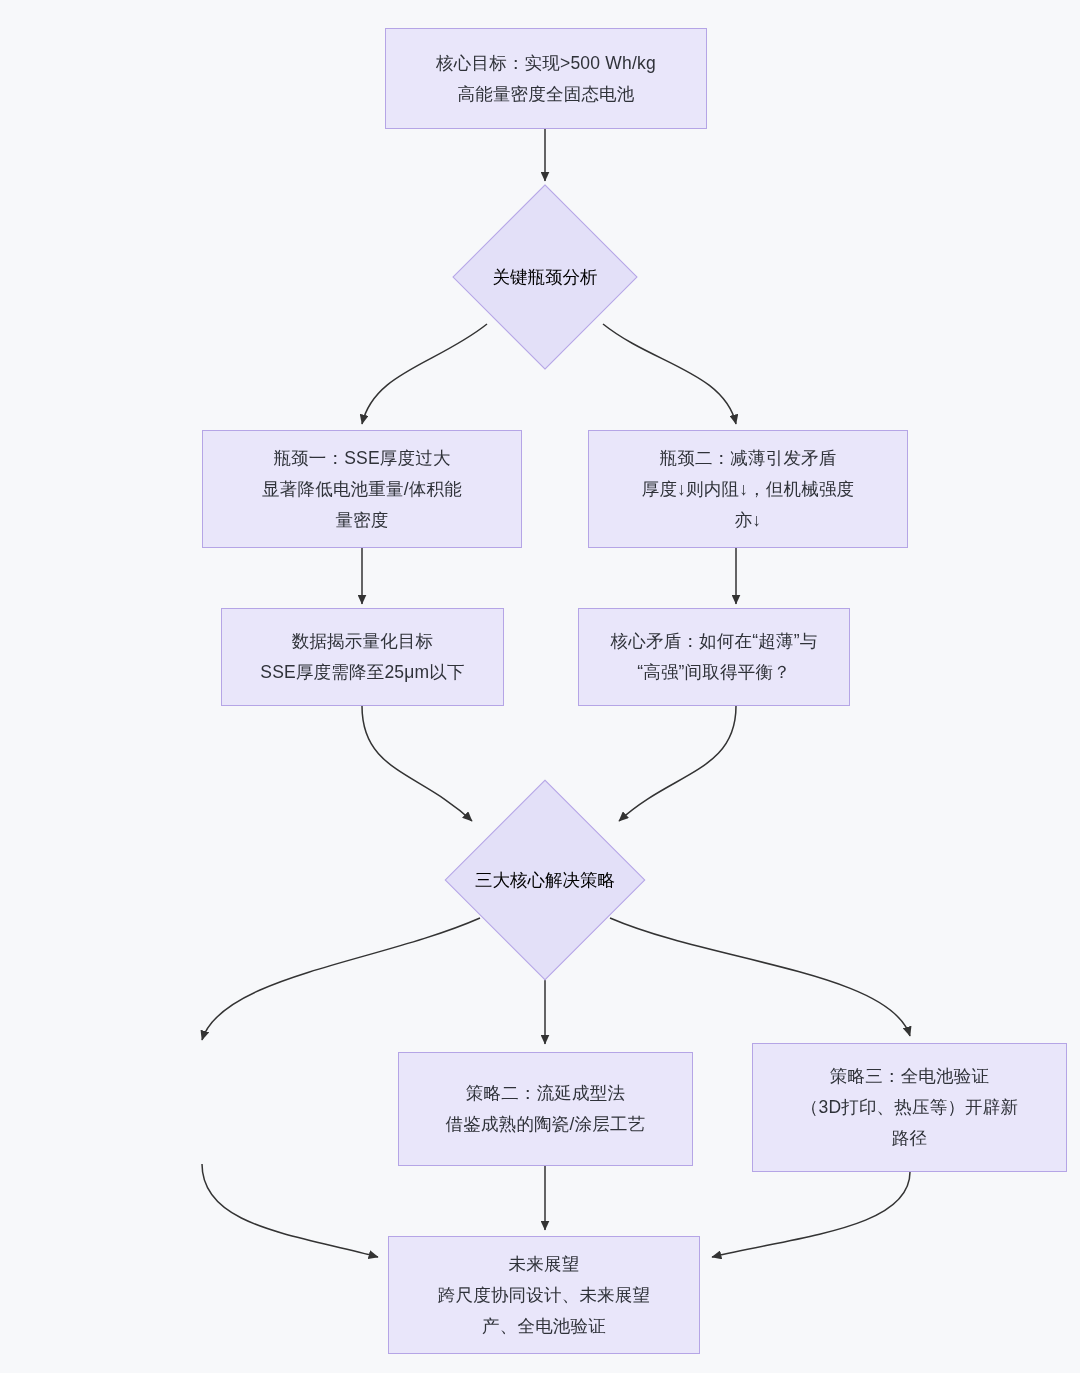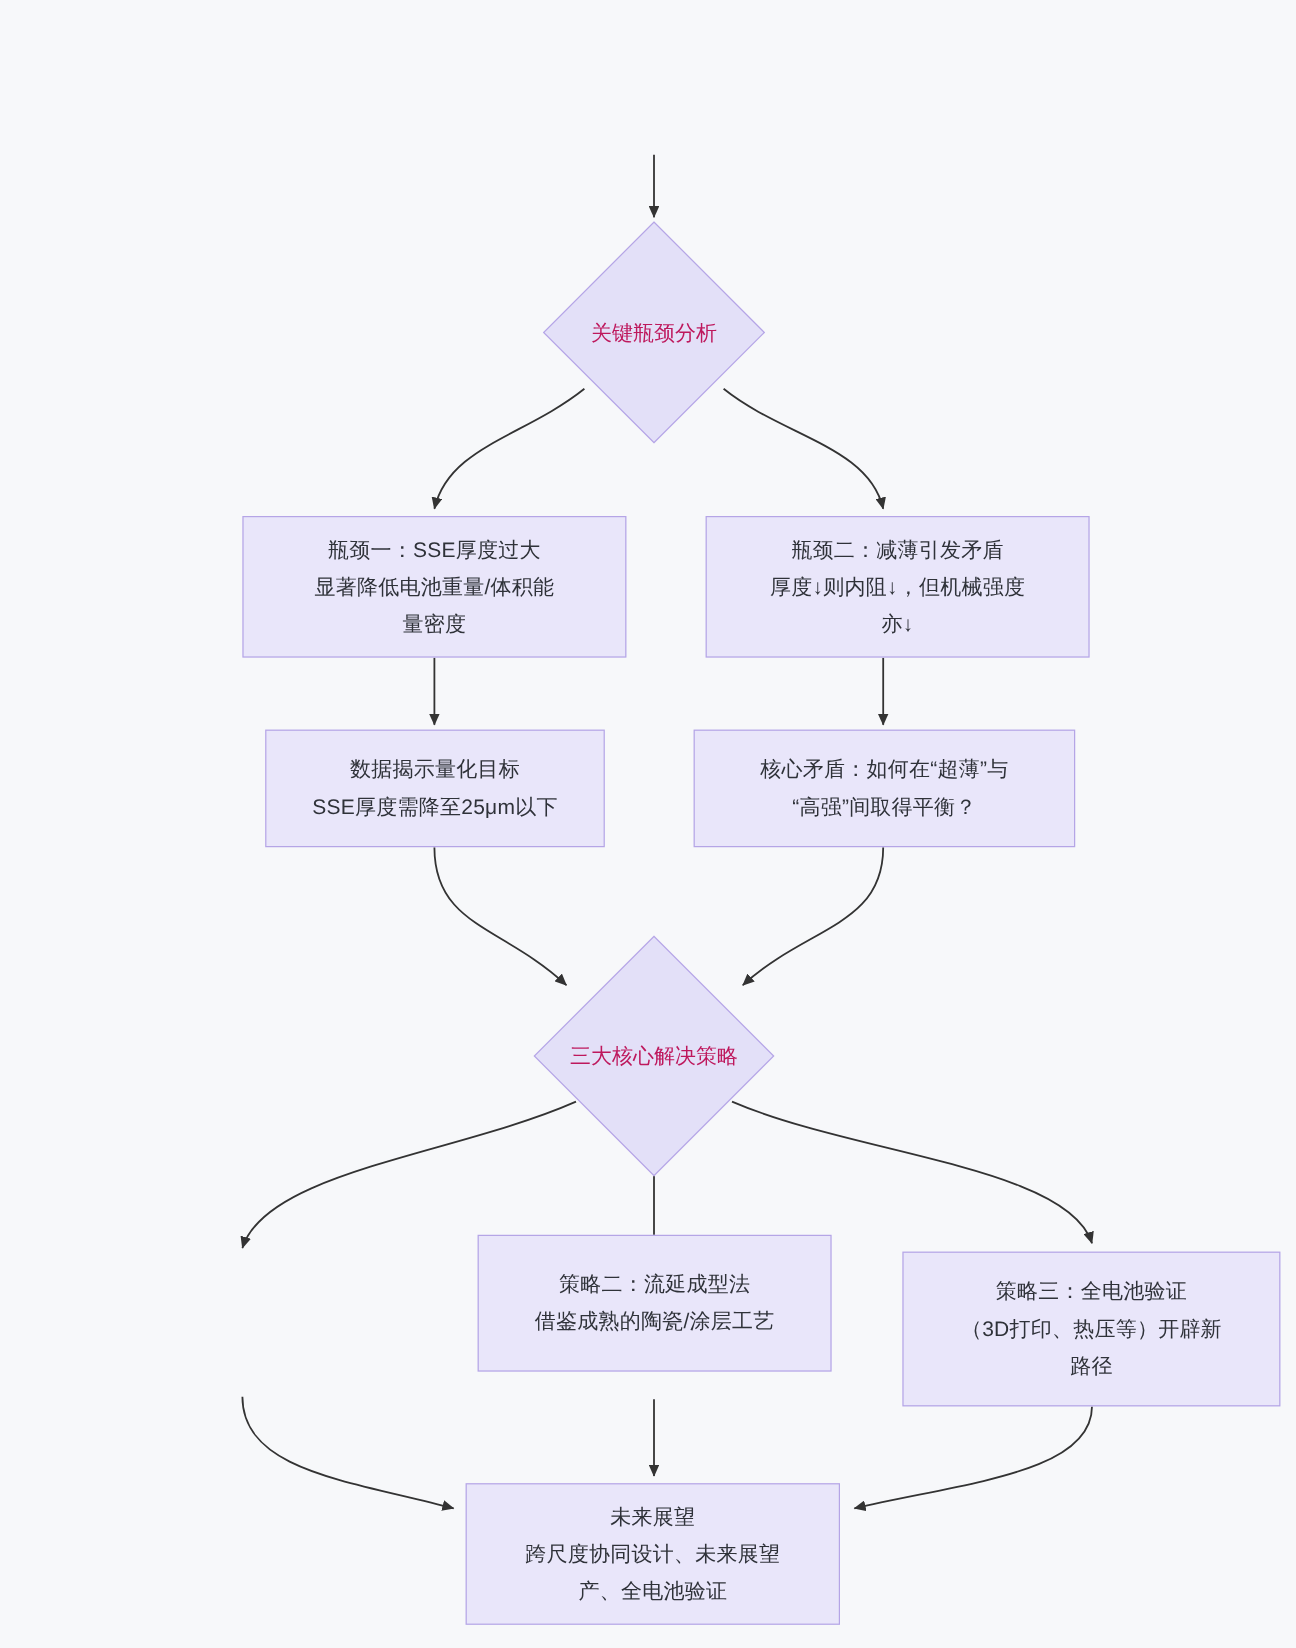--- a/index.html
+++ b/index.html
@@ -54,21 +54,21 @@
     left: 50%;
     top: 50%;
     background: #e3e0f8;
     border: 1.6px solid #b5a5e6;
     box-sizing: border-box;
     transform: translate(-50%, -50%) rotate(45deg);
   }
   .diamond .dlabel {
     position: relative;
     z-index: 2;
-    color: #be185d;
+    color: #000000;
     font-size: 17.5px;
     line-height: 28px;
     text-align: center;
     white-space: pre-line;
   }
 </style>
 </head>
 <body>
 
 <div id="canvas">
@@ -89,20 +89,24 @@
       <path d="M736,706 C736,772 672,772 619,821"></path>
       <path d="M480,918 C380,962 222,976 202,1040"></path>
       <path d="M545,941 L545,1044"></path>
       <path d="M610,918 C712,962 890,972 910,1036"></path>
       <path d="M202,1164 C202,1226 292,1234 378,1257"></path>
       <path d="M545,1166 L545,1230"></path>
       <path d="M910,1172 C910,1228 800,1236 712,1257"></path>
     </g>
   </svg>
 
+  <div class="node" style="left:385px; top:28px; width:322px; height:101px;">
+    <span>核心目标：实现&gt;500 Wh/kg
+高能量密度全固态电池</span>
+  </div>
 
   <div class="diamond" style="left:450px; top:182px; width:190px; height:190px;">
     <div class="dshape" style="width:131px; height:131px;"></div>
     <div class="dlabel">关键瓶颈分析</div>
   </div>
 
   <div class="node" style="left:202px; top:430px; width:320px; height:118px;">
     <span>瓶颈一：SSE厚度过大
 显著降低电池重量/体积能
 量密度</span>
@@ -112,32 +116,32 @@
     <span>瓶颈二：减薄引发矛盾
 厚度↓则内阻↓，但机械强度
 亦↓</span>
   </div>
 
   <div class="node" style="left:221px; top:608px; width:283px; height:98px;">
     <span>数据揭示量化目标
 SSE厚度需降至25μm以下</span>
   </div>
 
-  <div class="node" style="left:578px; top:608px; width:318px; height:98px;">
+  <div class="node" style="left:578px; top:608px; width:272px; height:98px;">
     <span>核心矛盾：如何在“超薄”与
 “高强”间取得平衡？</span>
   </div>
 
   <div class="diamond" style="left:435px; top:780px; width:220px; height:200px;justify-content:center;">
     <div class="dshape" style="width:142px; height:142px;"></div>
     <div class="dlabel">三大核心解决策略</div>
   </div>
 
 
-  <div class="node" style="left:398px; top:1029px; width:295px; height:114px;">
+  <div class="node" style="left:398px; top:1052px; width:295px; height:114px;">
     <span>策略二：流延成型法
 借鉴成熟的陶瓷/涂层工艺</span>
   </div>
 
   <div class="node" style="left:752px; top:1043px; width:315px; height:129px;">
     <span>策略三：全电池验证
 （3D打印、热压等）开辟新
 路径</span>
   </div>
 

